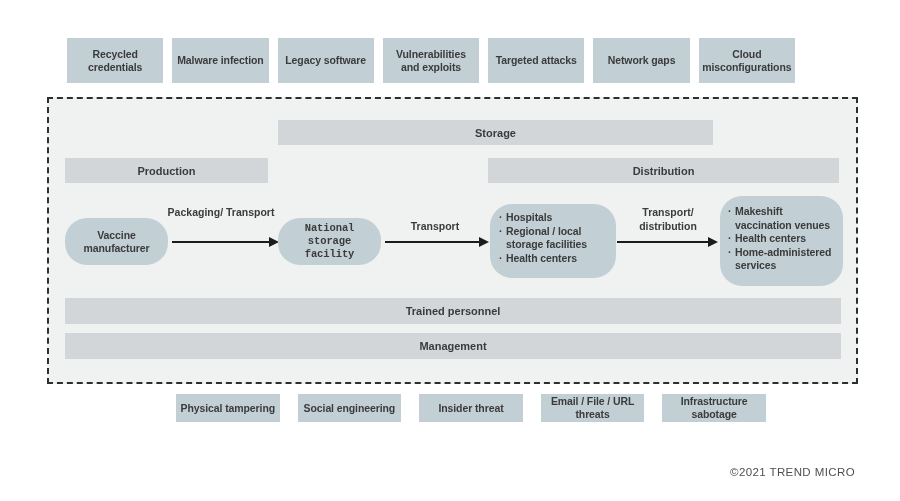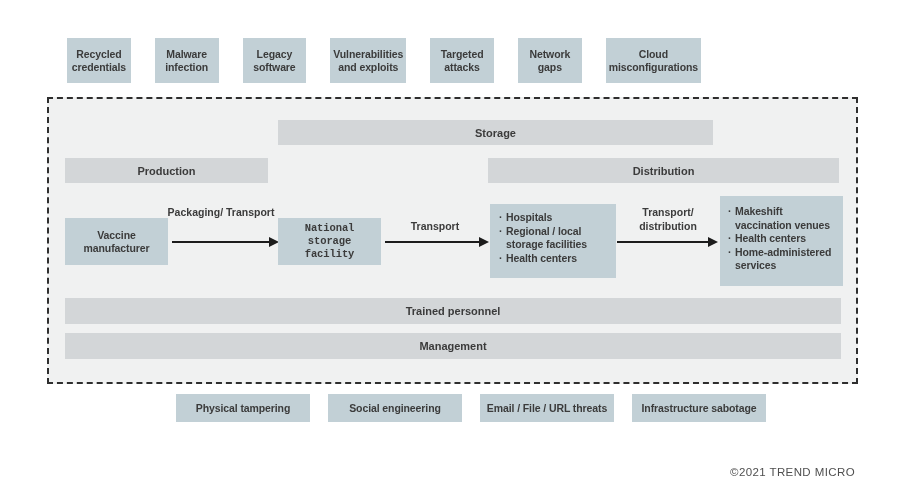--- a/index.html
+++ b/index.html
@@ -19,22 +19,22 @@
   }
   .page{
     position:relative;
     width:900px;
     height:501px;
     background:var(--page_bg);
     overflow:hidden;
   }
   
   .top-row{
-    position:absolute; left:67px; top:38px; width:634px; height:45px;
-    display:flex; gap:24px;
+    position:absolute; left:67px; top:38px; width:728px; height:45px;
+    display:flex; gap:9px;
   }
   .bottom-row{
     position:absolute; left:176px; top:394px; width:590px; height:28px;
     display:flex; gap:18px;
   }
   .threat-box{
     flex:1;
     background:var(--box_blue);
     color:var(--text_dark);
     font-size:10.5px; line-height:13px; font-weight:bold; letter-spacing:-0.1px;
@@ -57,21 +57,21 @@
   .bar-storage{left:229px; top:21px; width:435px; height:25px;}
   .bar-production{left:16px; top:59px; width:203px; height:25px;}
   .bar-distribution{left:439px; top:59px; width:351px; height:25px;}
   .bar-trained{left:16px; top:199px; width:776px; height:26px;}
   .bar-management{left:16px; top:234px; width:776px; height:26px;}
   
   .node{
     position:absolute;
     background:var(--box_blue);
     color:var(--text_dark);
-    font-size:10.5px; line-height:13px; font-weight:bold; letter-spacing:-0.1px;
+    font-size:10.5px; line-height:13px; font-weight:bold; letter-spacing:-0.1px;border-radius:22px;
   }
   .node-center{
     display:flex; align-items:center; justify-content:center; text-align:center;
     padding:9px 5px;
   }
   .node-vaccine{left:16px; top:119px; width:103px; height:47px;}
   .node-national{left:229px; top:119px; width:103px; height:47px;font-family:Liberation Mono, monospace;}
   .node-hospitals{left:441px; top:105px; width:126px; height:74px; padding:7px 4px 7px 8px;}
   .node-makeshift{left:671px; top:97px; width:123px; height:90px; padding:9px 3px 7px 7px;}
   .bullet-item{
@@ -161,19 +161,20 @@
     </div>
 
     <div class="stage-bar bar-trained">Trained personnel</div>
     <div class="stage-bar bar-management">Management</div>
 
   </div>
 
   <div class="bottom-row">
     <div class="threat-box">Physical tampering</div>
     <div class="threat-box">Social engineering</div>
+    <div class="threat-box">Insider threat</div>
     <div class="threat-box">Email / File / URL threats</div>
     <div class="threat-box">Infrastructure sabotage</div>
   </div>
 
   <div class="copyright">©2021 TREND MICRO</div>
 
 </div>
 
 </body></html>

